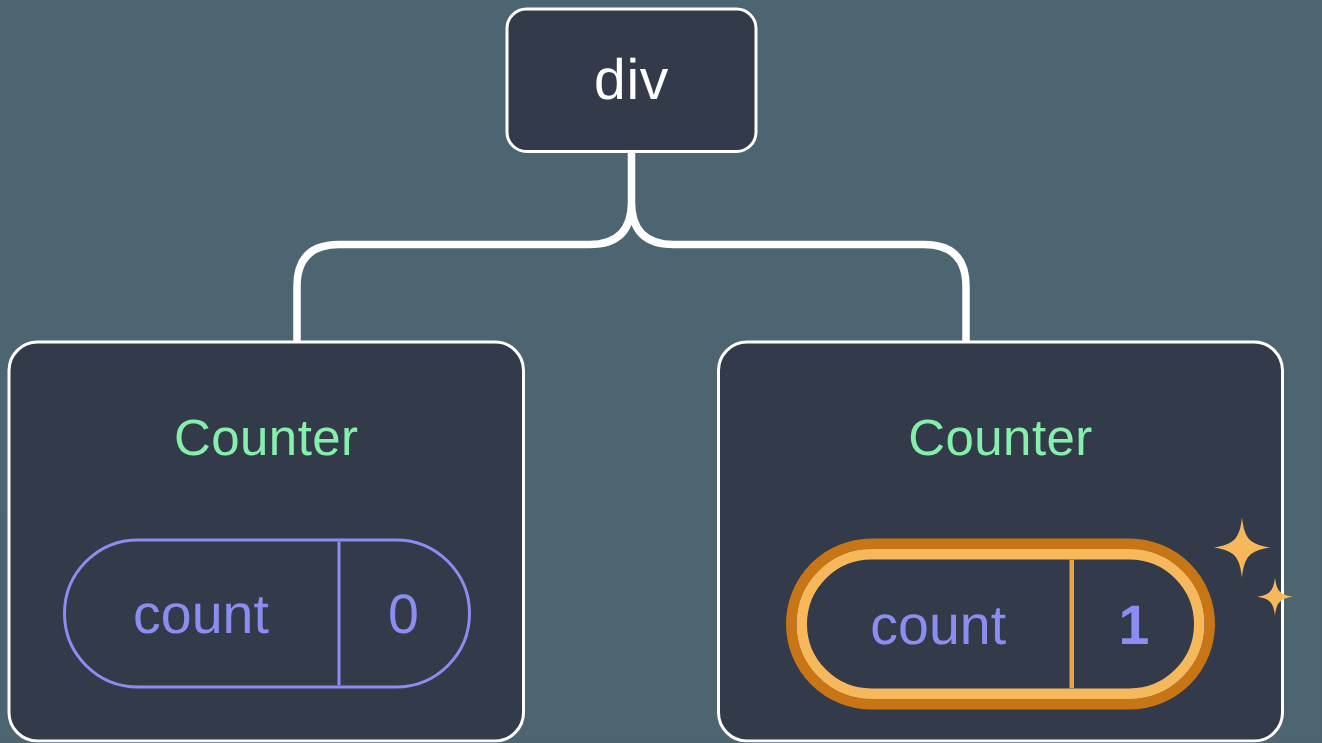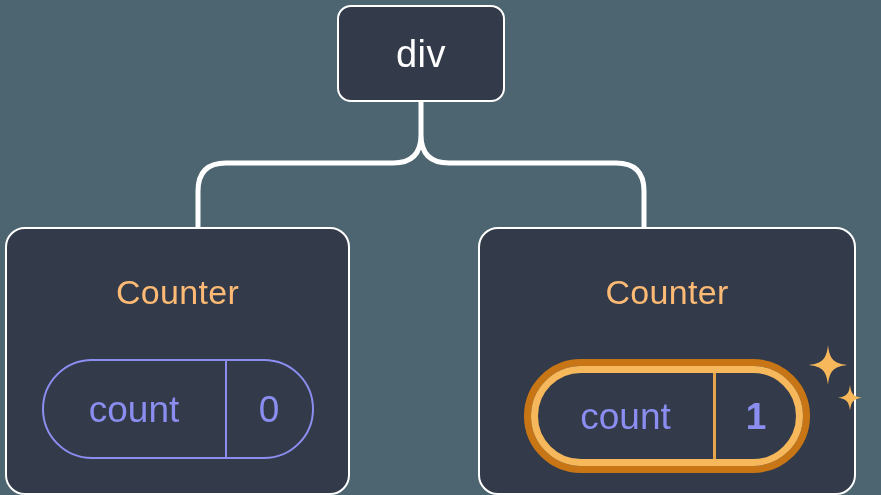--- a/index.html
+++ b/index.html
@@ -80,21 +80,21 @@
     width: 345px;
     height: 268px;
   }
   #card-right {
     left: 478px;
     top: 227px;
     width: 378px;
     height: 268px;
   }
   .card-title {
-    color: #fdba74;
+    color: #86efac;
     font-size: 34px;
     font-weight: 300;
     letter-spacing: 0.3px;
     line-height: 1;
     margin-top: 46px;
   }
 
   
   .pill-wrap {
     position: relative;

